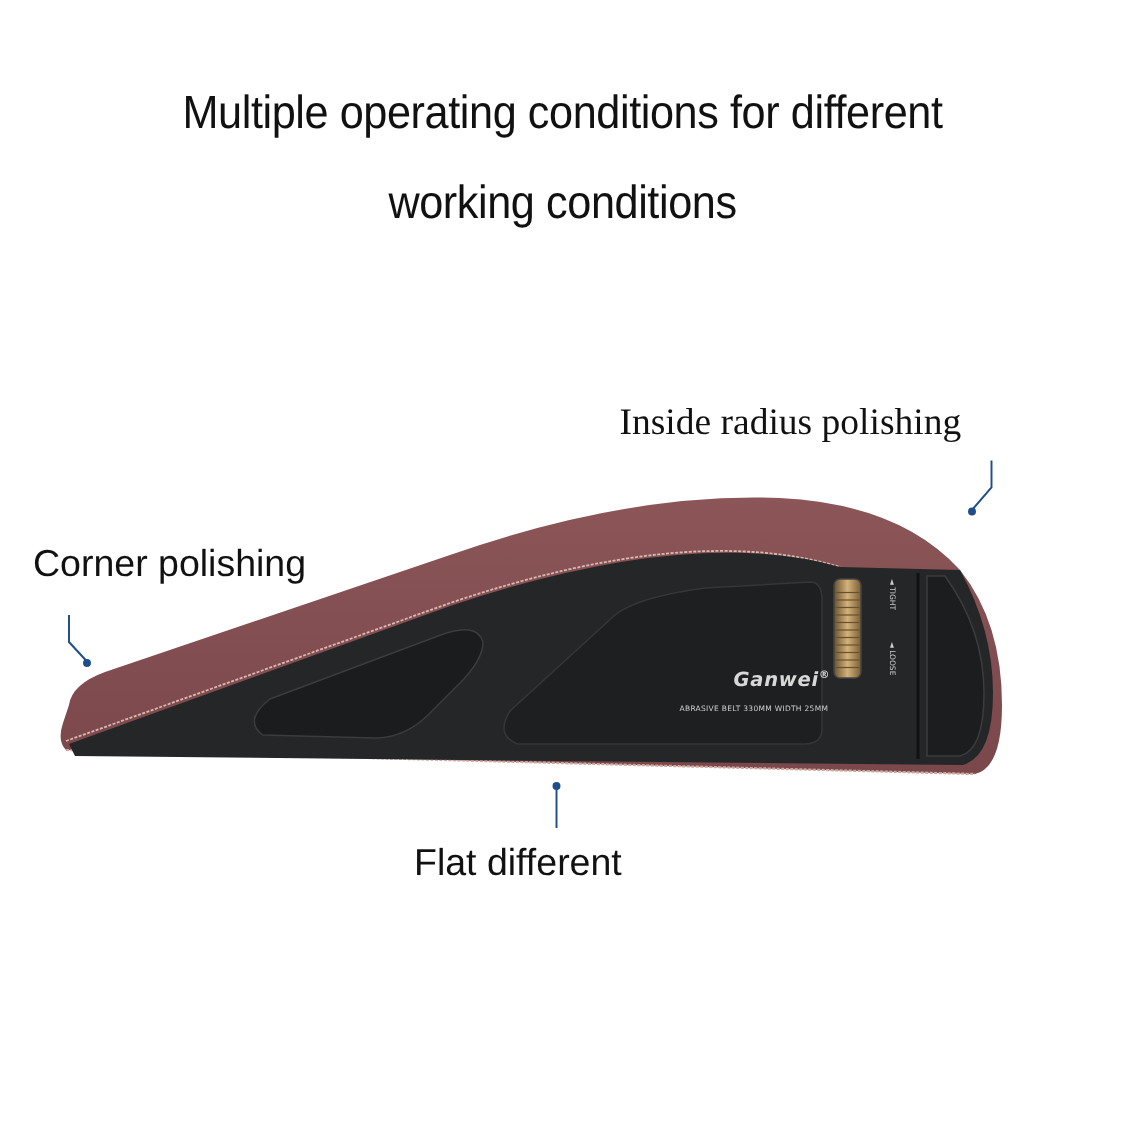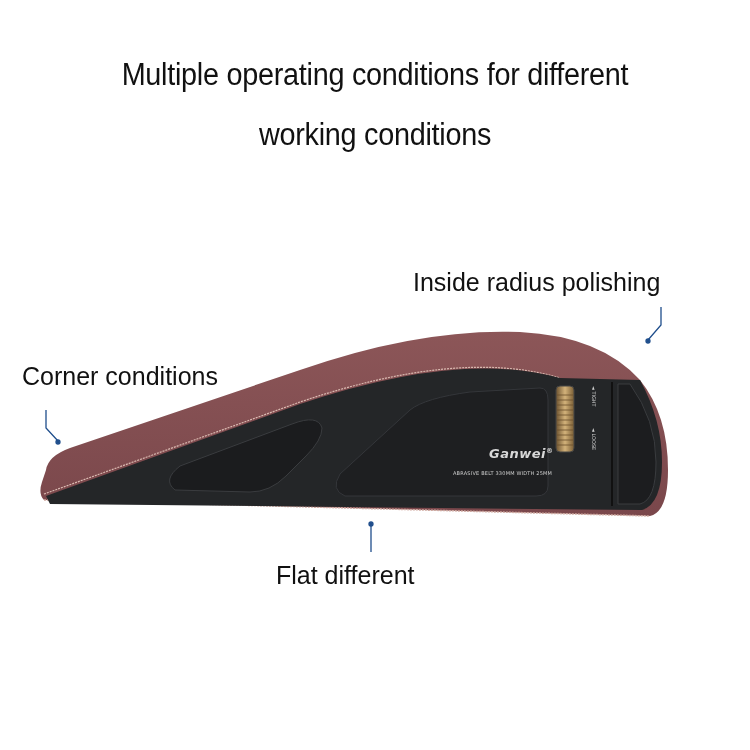--- a/index.html
+++ b/index.html
@@ -1,21 +1,21 @@
 <!DOCTYPE html>
 <html><head>
 <meta charset="utf-8">
 <style>
   html, body { margin:0; padding:0; background:#ffffff; }
   body { width:750px; height:750px; position:relative; overflow:hidden; font-family:"Liberation Sans", sans-serif; color:#111; }
   .title-line { position:absolute; left:0; width:750px; text-align:center; font-size:31px; letter-spacing:-0.3px; color:#111; transform:scaleX(0.93); transform-origin:center; }
   #t1 { top:57px; }
   #t2 { top:117px; }
   .label { position:absolute; font-size:25px; color:#111; white-space:nowrap; }
-  #lbl-inside { left:413px; top:268px; }
+  #lbl-inside { left:413px; top:268px;font-family:Liberation Serif, serif; }
   #lbl-corner { left:22px; top:362px; }
   #lbl-flat { left:276px; top:561px; }
   svg.product { position:absolute; left:0; top:0; }
   .brand { position:absolute; left:489px; top:446px; font-family:"DejaVu Sans", sans-serif; font-style:italic; font-weight:bold; font-size:13px; color:#d8d8d8; letter-spacing:0.5px; }
   .brand sup { font-size:7px; font-style:normal; }
   .spec { position:absolute; left:453px; top:470px; font-family:"DejaVu Sans", sans-serif; font-size:5px; color:#cfcfcf; letter-spacing:0.2px; white-space:nowrap; }
   .vtxt { position:absolute; font-family:"DejaVu Sans", sans-serif; font-size:5px; color:#cfcfcf; transform:rotate(90deg); transform-origin:left top; white-space:nowrap; }
   #tight { left:597px; top:386px; }
   #loose { left:597px; top:428px; }
 </style>
@@ -76,14 +76,14 @@
     <circle cx="371" cy="524" r="2"></circle>
   </g>
 </svg>
 
 <div class="brand"><span>Ganwei</span><sup>®</sup></div>
 <div class="spec">ABRASIVE BELT 330MM  WIDTH 25MM</div>
 <div id="tight" class="vtxt">◄ TIGHT</div>
 <div id="loose" class="vtxt">◄ LOOSE</div>
 
 <div id="lbl-inside" class="label">Inside radius polishing</div>
-<div id="lbl-corner" class="label">Corner conditions</div>
+<div id="lbl-corner" class="label">Corner polishing</div>
 <div id="lbl-flat" class="label">Flat different</div>
 
 </body></html>

